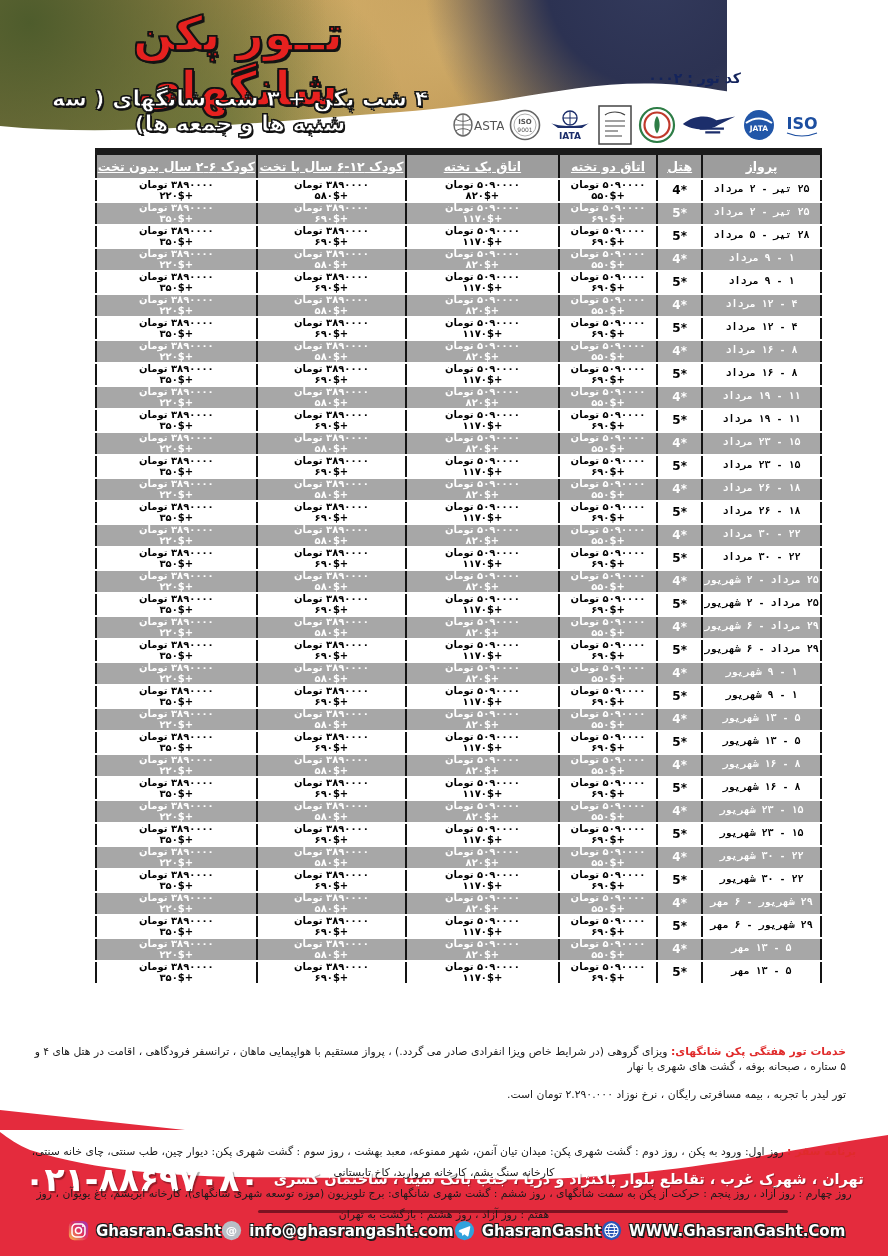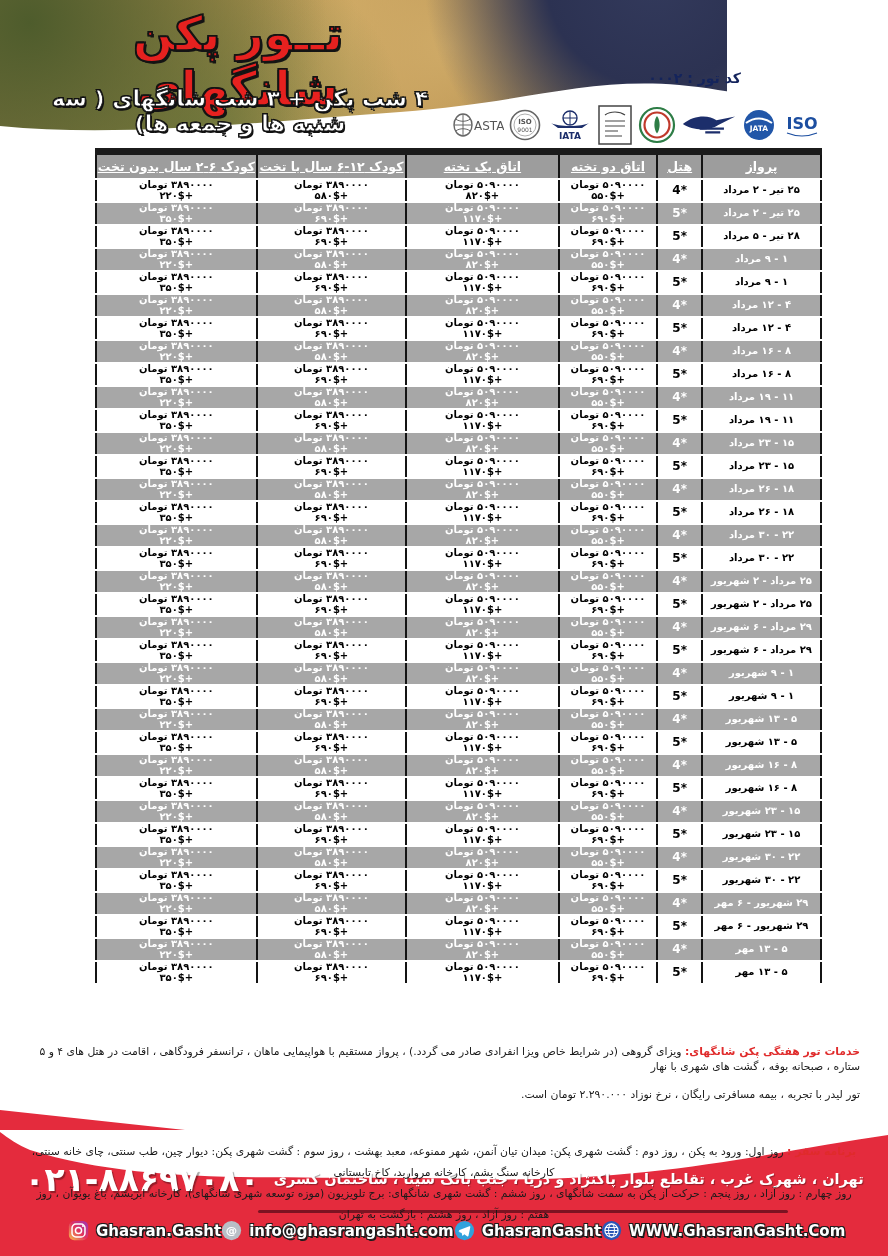--- a/index.html
+++ b/index.html
@@ -44,25 +44,25 @@
   table.prices th { background:#9d9d9d; color:#fff; font-size:12.5px; font-weight:bold;
     height:24px; border-left:2.5px solid #141414; border-bottom:2px solid #fff; text-align:center;text-decoration:underline; }
   table.prices th:last-child { border-left:none; }
   table.prices td { height:22.6px; text-align:center; vertical-align:middle; font-weight:bold;
     font-size:10px; line-height:10.5px; border-left:2.5px solid #141414; border-bottom:2px solid #fff; padding:0; }
   table.prices td:last-child { border-left:none; }
   tr.row-white td { background:#fff; color:#000; }
   tr.row-gray td { background:#a7a7a7; color:#fff; }
   td .toman { display:block; }
   td .usd { display:block; direction:ltr; unicode-bidi:isolate; }
-  td.flight { font-size:10.8px; }
+  td.flight { font-size:10.8px;font-family:Liberation Mono, monospace; }
   td.hotel span { direction:ltr; unicode-bidi:isolate; font-size:12px; }
 
   
-  .services { position:absolute; top:1044px; right:28px; left:28px; direction:rtl; text-align:right;
+  .services { position:absolute; top:1044px; right:42px; left:28px; direction:rtl; text-align:right;
     font-size:10.8px; line-height:15px; color:#1a1a1a; }
   .services .lbl, .program .lbl { color:#e02b2b; font-weight:bold; }
   .services .line2 { margin-top:13px; }
   .program { position:absolute; top:1094px; right:28px; left:28px; direction:rtl; text-align:center;
     font-size:10.8px; line-height:21px; color:#1a1a1a; z-index:3;margin-top:47px; }
 
   
   .footer-wedge { position:absolute; top:1110px; left:0; width:185px; height:20px;
     background:#e42b3d; clip-path:polygon(0 0, 100% 100%, 0 100%); z-index:1; }
   .footer { position:absolute; top:1130px; left:0; width:888px; height:126px; background:#e42b3d; z-index:2; }

